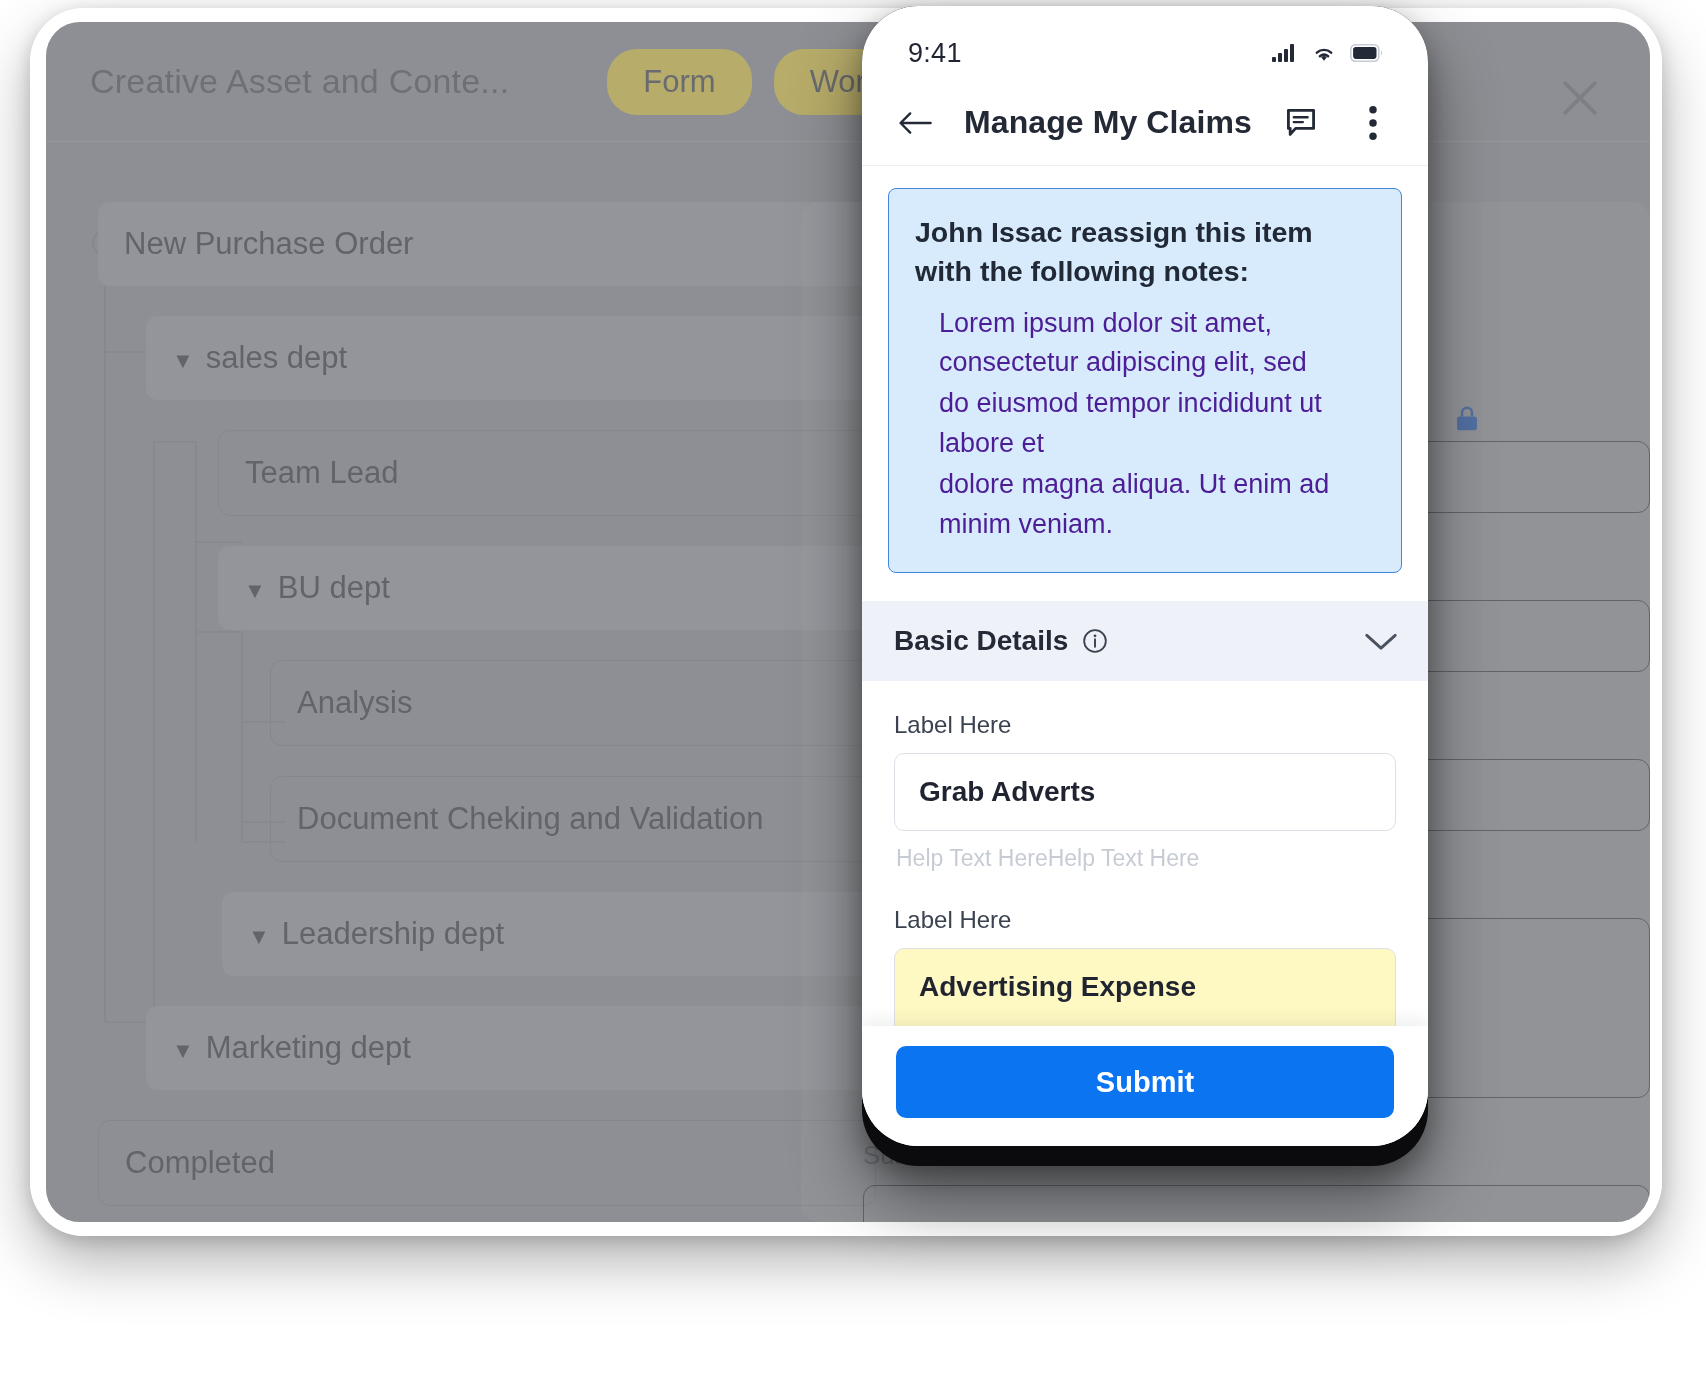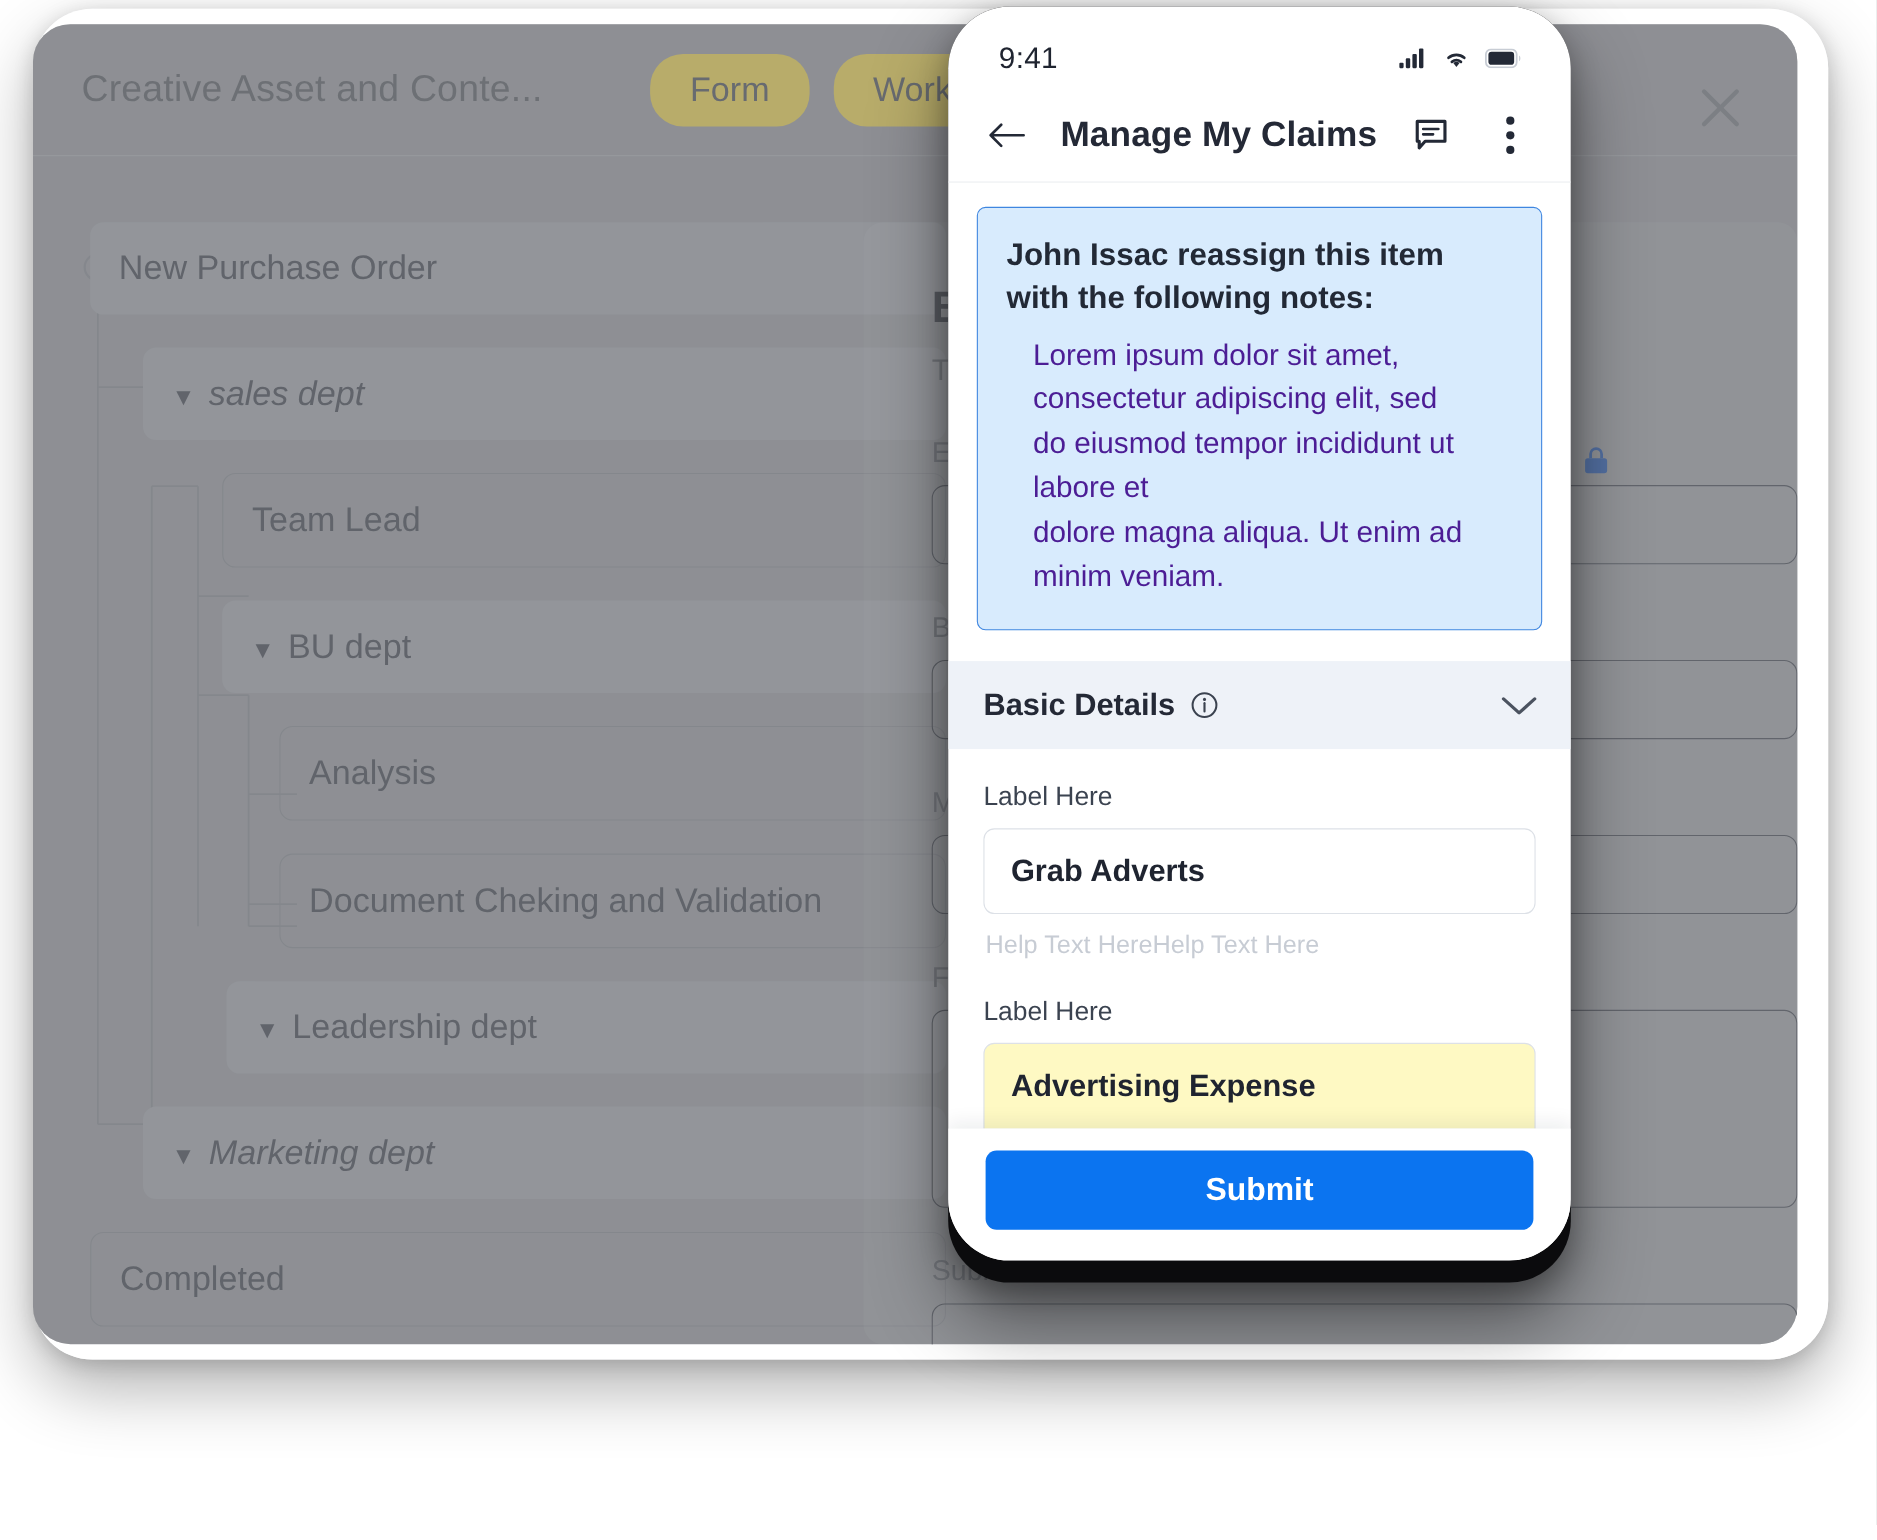--- a/index.html
+++ b/index.html
@@ -21,21 +21,21 @@
   }
   .tablet-bezel {
     position: absolute; left: 30px; top: 8px;
     width: 1632px; height: 1228px;
     border-radius: 54px;
     background: #ffffff;
     padding: 26px;
     overflow: hidden;
   }
   .tablet-screen {
-    position: absolute; left: 30px; top: 22px;
+    position: absolute; left: 46px; top: 22px;
     width: 1604px; height: 1200px;
     border-radius: 34px;
     background: #9fa1a4;
     overflow: hidden;
   }
   
   .tablet-veil {
     position: absolute; inset: 0;
     background: rgba(128,130,134,.55);
     pointer-events: none;
@@ -79,21 +79,21 @@
   .tnode {
     position: relative;
     border-radius: 12px;
     font-size: 31px; color: #3c4149;
     padding: 24px 26px;
     margin-bottom: 30px;
   }
   .tnode.filled { background: #aaadb2; }
   .tnode.outline { background: transparent; border: 1.5px solid #8b8e93; }
   .tnode .caret { display: inline-block; margin-right: 12px; font-size: 22px; color: #3c4149; }
-  .ind1 { margin-left: 48px; font-style: italic; }
+  .ind1 { margin-left: 48px; }
   .ind2 { margin-left: 120px; }
   .ind3 { margin-left: 172px; }
   .ind4 { margin-left: 124px; }
 
   .tree-lines { position: absolute; left: 0; top: 0; width: 830px; height: 1080px; pointer-events: none; }
 
   
   .bg-form {
     position: absolute; left: 755px; top: 180px; right: 0; bottom: 0;
     background: rgba(255,255,255,.09);

